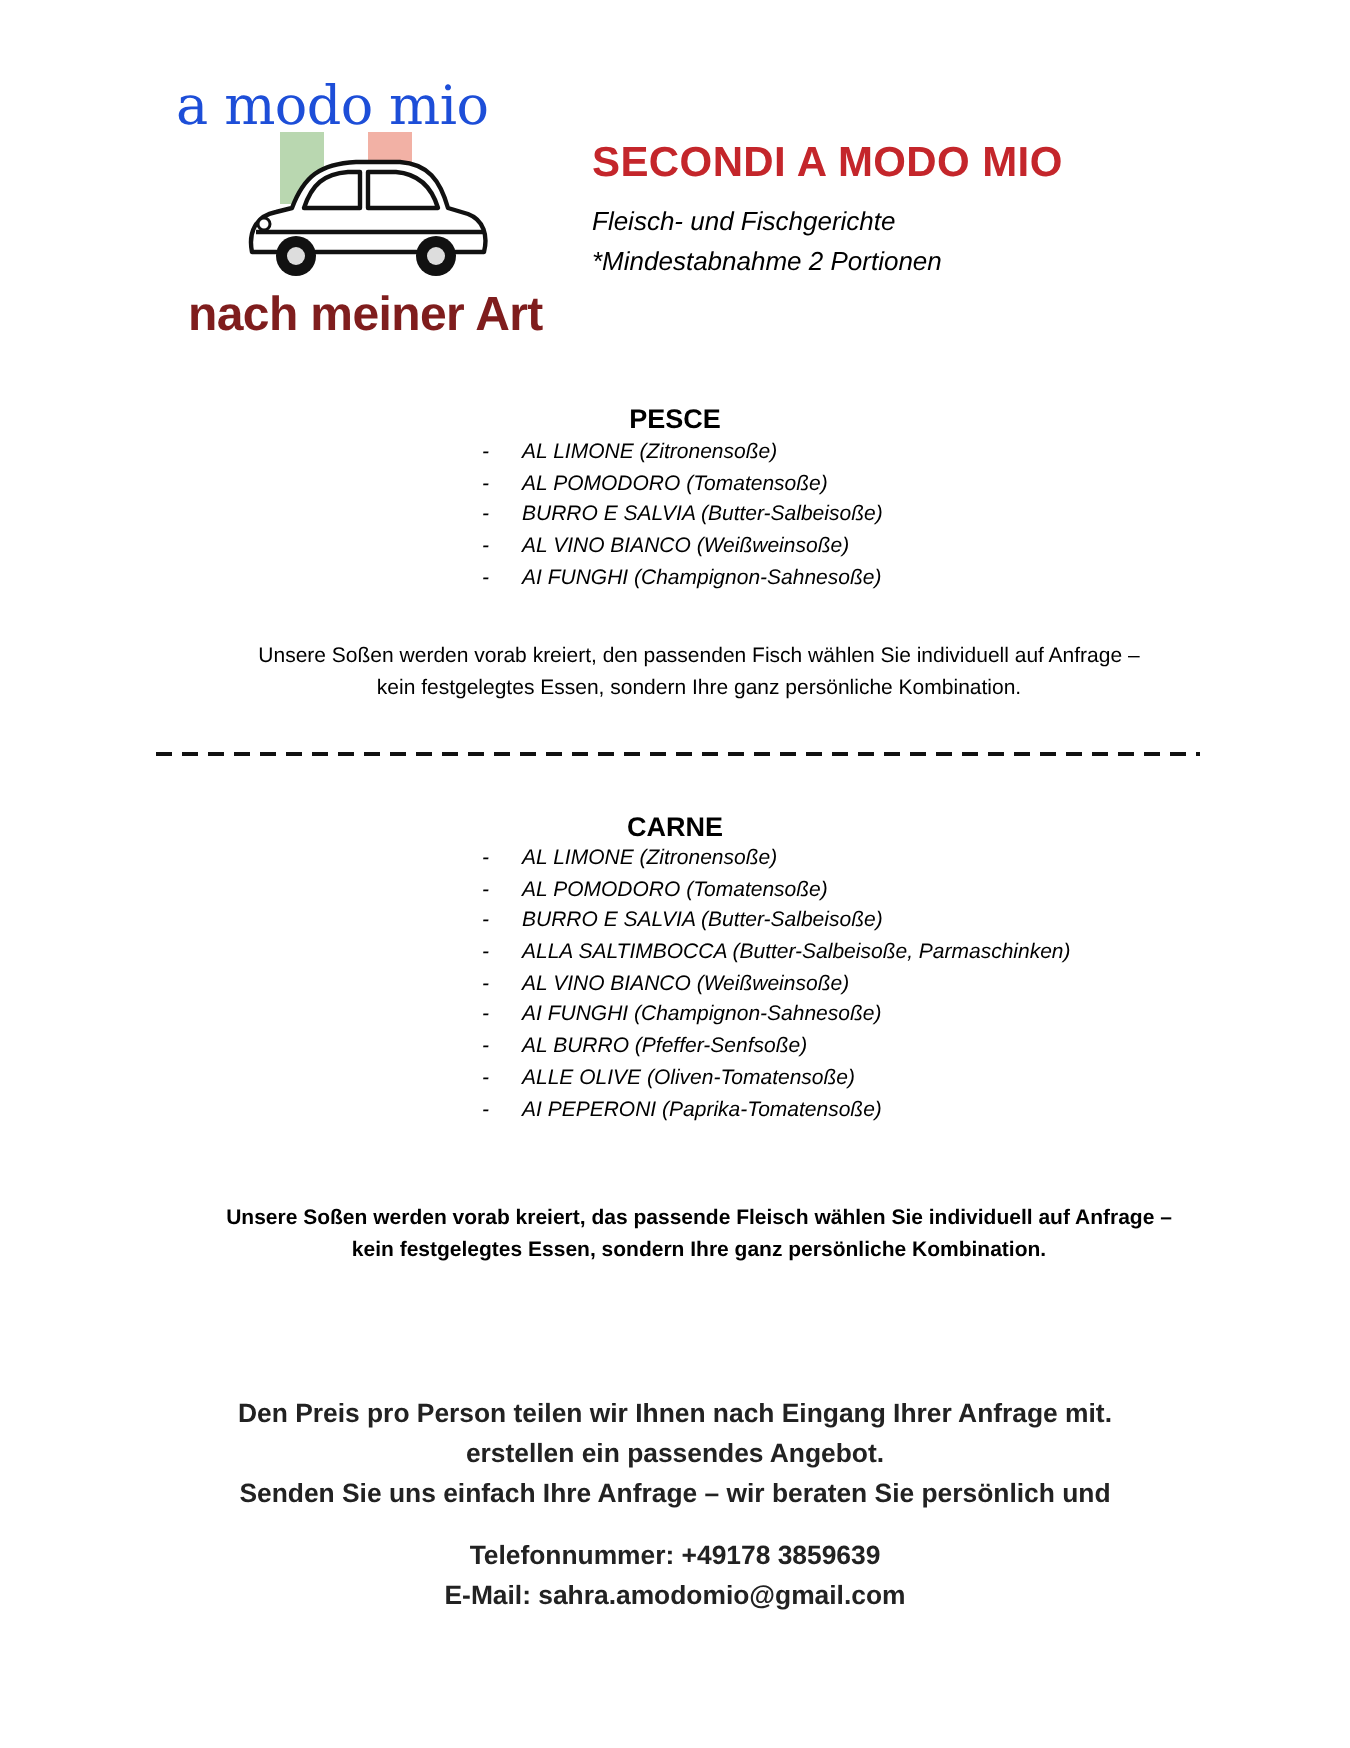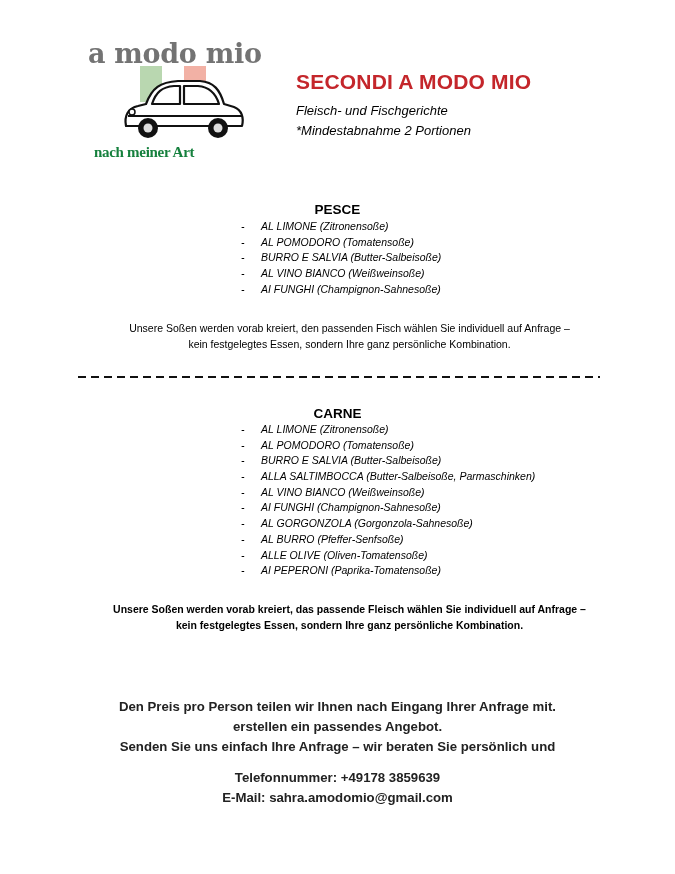--- a/index.html
+++ b/index.html
@@ -1,20 +1,20 @@
 <!DOCTYPE html>
 <html><head>
 <meta charset="utf-8">
 <style>
   html, body { margin: 0; padding: 0; background: #ffffff; }
   body { width: 675px; height: 874px; position: relative; overflow: hidden; font-family: "Liberation Sans", sans-serif; color: #000; }
 
   .logo { position: absolute; left: 78px; top: 32px; width: 210px; height: 150px; }
-  .logo-top { position: absolute; left: 10px; top: 6px; font-family: "DejaVu Serif", serif; font-weight: bold; font-size: 27px; letter-spacing: -0.3px; white-space: nowrap; color: #737373; }
-  .logo-bottom { position: absolute; left: 16px; top: 112px; font-family: Liberation Serif, serif; font-weight: bold; font-size: 15px; white-space: nowrap; color: #15803d; letter-spacing: -0.3px; }
+  .logo-top { position: absolute; left: 10px; top: 6px; font-family: "DejaVu Serif", serif; font-weight: normal; font-size: 27px; letter-spacing: -0.3px; white-space: nowrap; color: #1d4ed8; }
+  .logo-bottom { position: absolute; left: 16px; top: 112px; font-family: Liberation Sans, sans-serif; font-weight: bold; font-size: 24px; white-space: nowrap; color: #7f1d1d; letter-spacing: -0.3px; }
   .logo-car { position: absolute; left: 40px; top: 32px; width: 130px; height: 82px; }
 
   .header-title { position: absolute; left: 296px; top: 70px; width: 290px; text-align: left; color: #c4262b; font-weight: bold; font-size: 21px; letter-spacing: 0.2px; }
   .header-sub { position: absolute; left: 296px; top: 101px; width: 290px; text-align: left; font-style: italic; font-size: 13px; line-height: 20px; }
 
   .section-title { position: absolute; left: 0; width: 675px; text-align: center; font-weight: bold; font-size: 13.5px; }
   .dish-list { position: absolute; left: 241px; list-style: none; margin: 0; padding: 0; font-size: 10.5px; }
   .dish-list li { height: 15.7px; line-height: 15.7px; white-space: nowrap; font-style: italic; }
   .dish-list .dash { display: inline-block; width: 20px; }
 
@@ -75,21 +75,20 @@
 <div class="divider"></div>
 
 <div class="section-title" style="top:406px;">CARNE</div>
 <ul class="dish-list" style="top:422px;">
   <li><span class="dash">-</span><span>AL LIMONE (Zitronensoße)</span></li>
   <li><span class="dash">-</span><span>AL POMODORO (Tomatensoße)</span></li>
   <li><span class="dash">-</span><span>BURRO E SALVIA (Butter-Salbeisoße)</span></li>
   <li><span class="dash">-</span><span>ALLA SALTIMBOCCA (Butter-Salbeisoße, Parmaschinken)</span></li>
   <li><span class="dash">-</span><span>AL VINO BIANCO (Weißweinsoße)</span></li>
   <li><span class="dash">-</span><span>AI FUNGHI (Champignon-Sahnesoße)</span></li>
-  <li><span class="dash">-</span><span>AL GORGONZOLA (Gorgonzola-Sahnesoße)</span></li>
   <li><span class="dash">-</span><span>AL BURRO (Pfeffer-Senfsoße)</span></li>
   <li><span class="dash">-</span><span>ALLE OLIVE (Oliven-Tomatensoße)</span></li>
   <li><span class="dash">-</span><span>AI PEPERONI (Paprika-Tomatensoße)</span></li>
 </ul>
 <div class="note" style="top:601px;font-weight:bold;">
   <div>Unsere Soßen werden vorab kreiert, das passende Fleisch wählen Sie individuell auf Anfrage –</div>
   <div>kein festgelegtes Essen, sondern Ihre ganz persönliche Kombination.</div>
 </div>
 
 <div class="footer-text" style="top:697px;">

